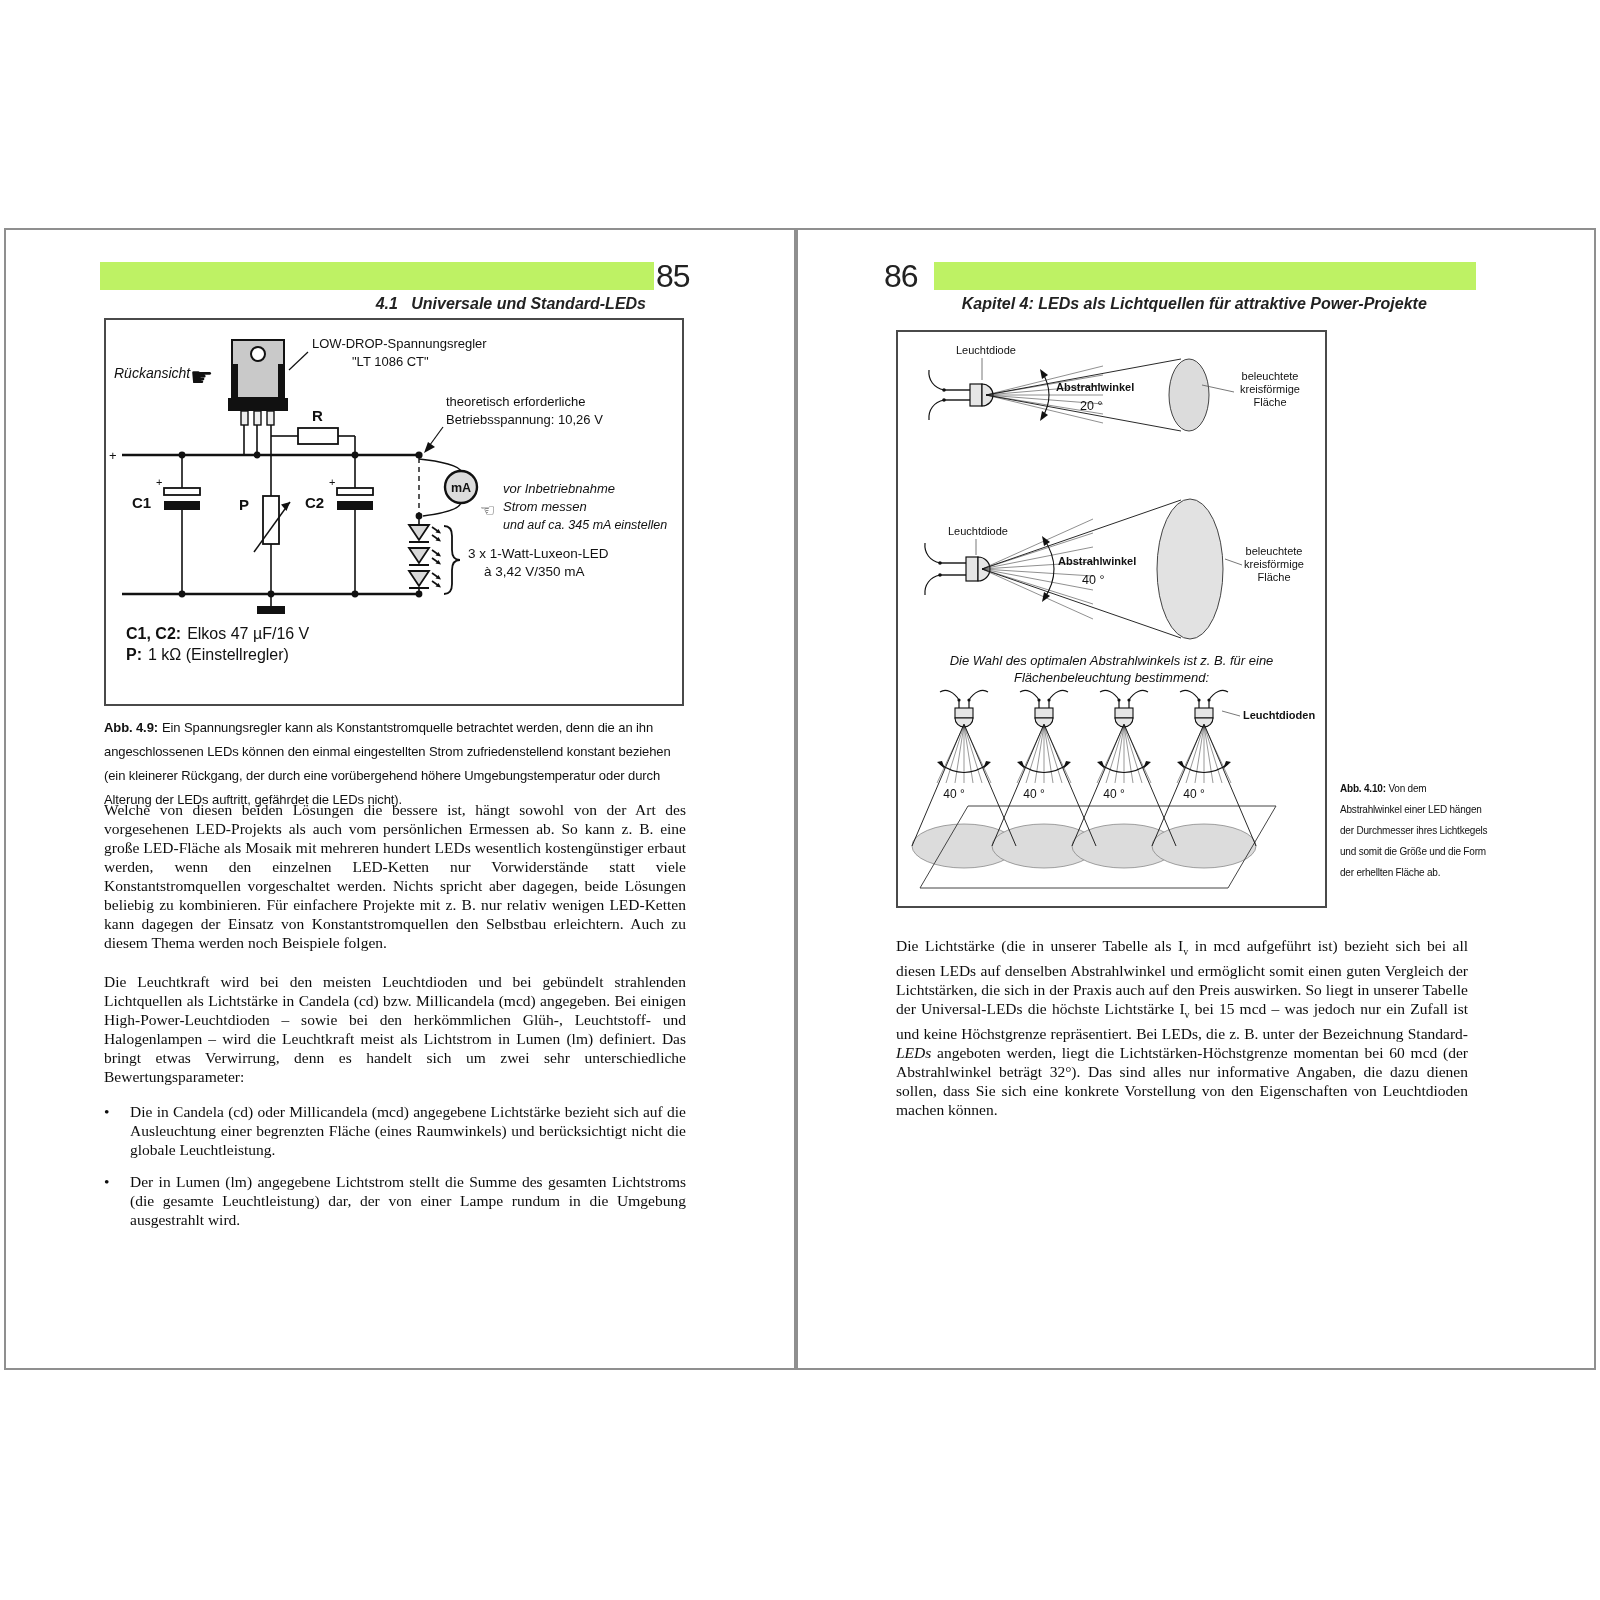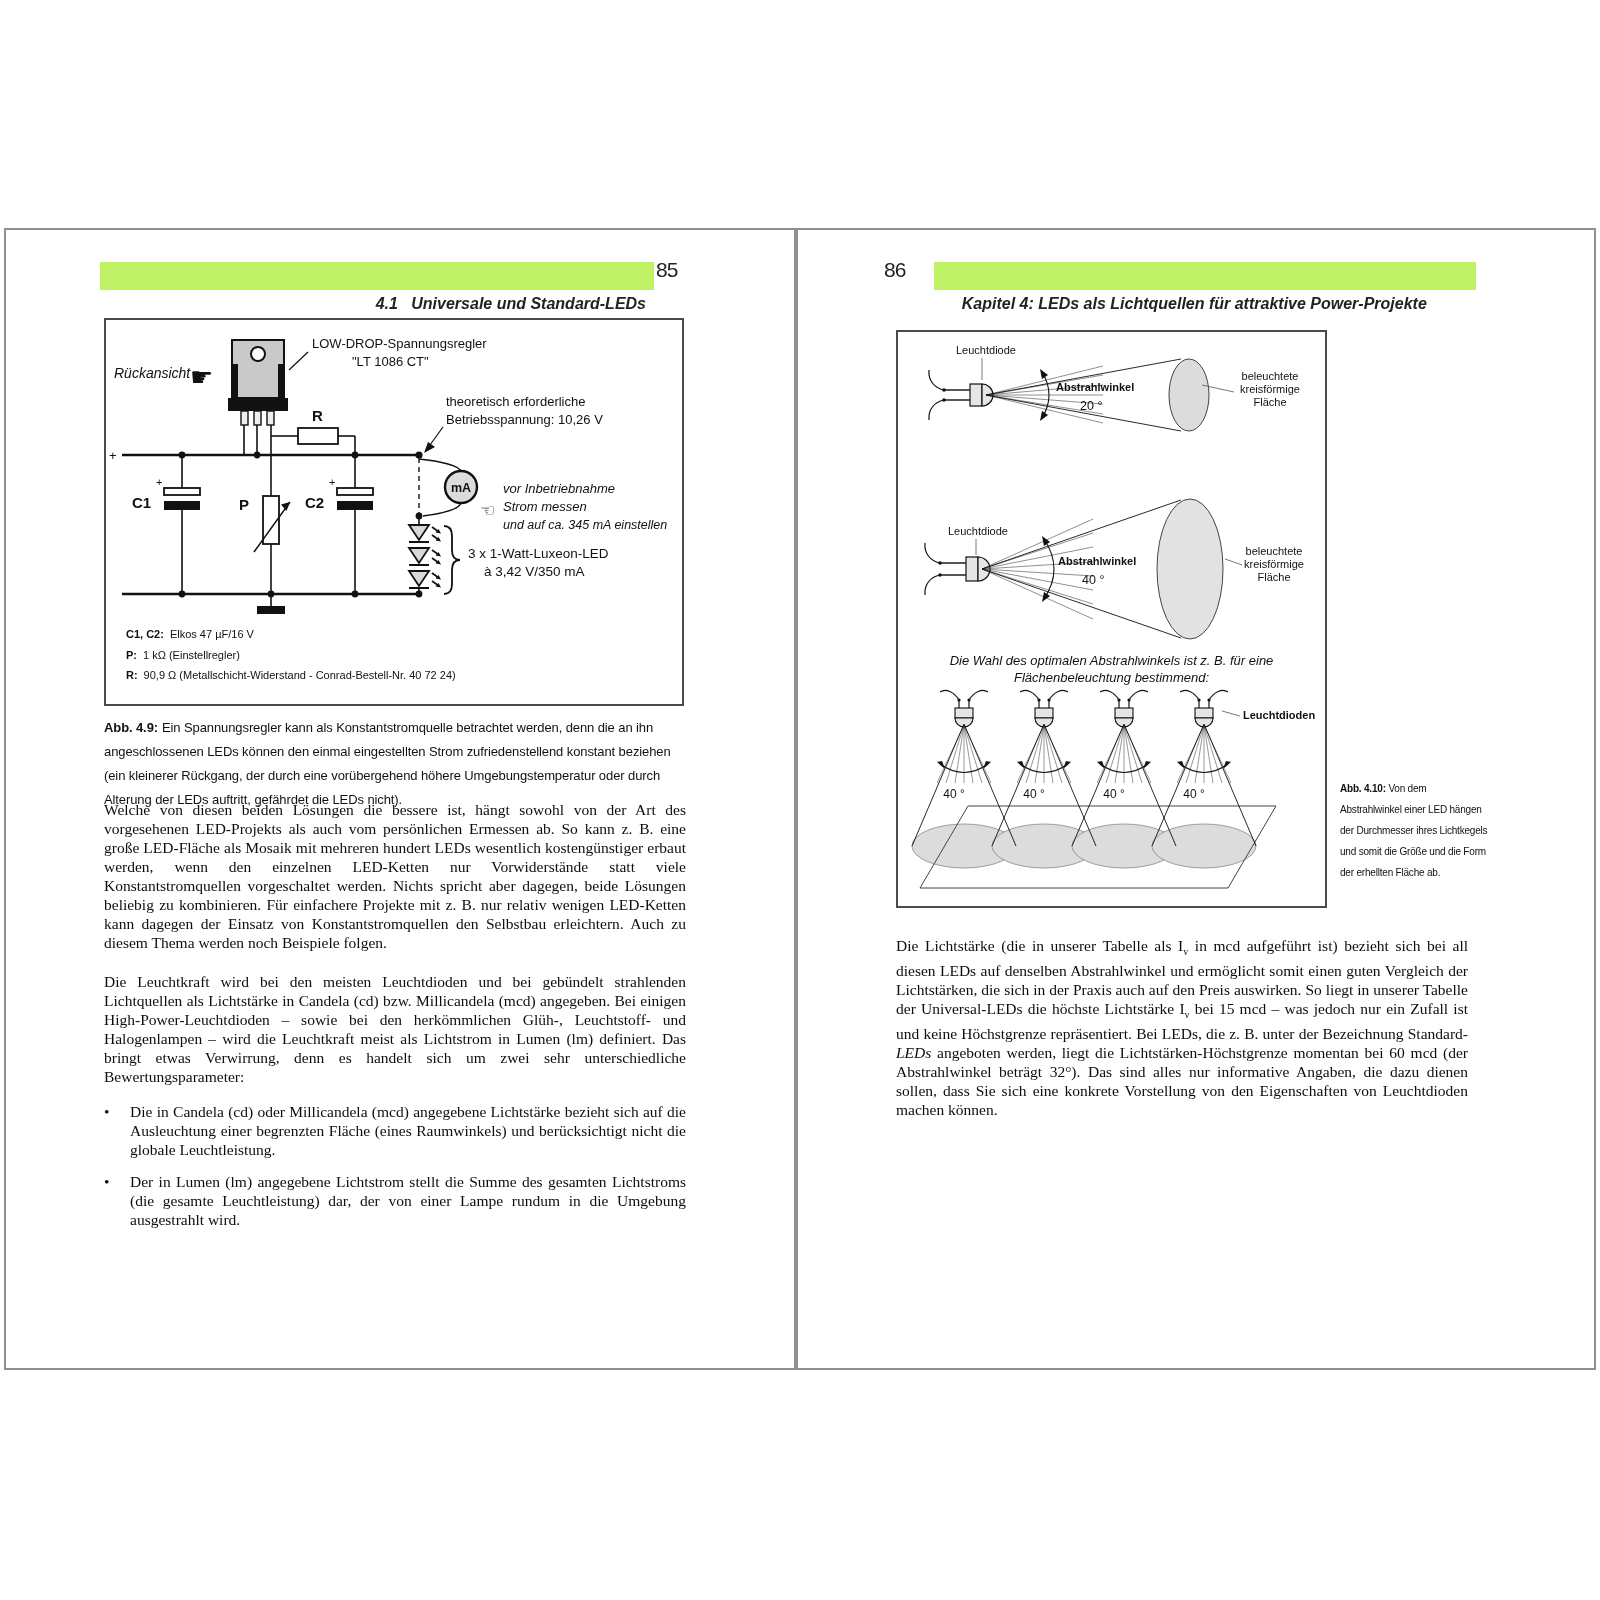--- a/index.html
+++ b/index.html
@@ -3,23 +3,23 @@
 <meta charset="utf-8">
 <style>
   html,body{margin:0;padding:0;background:#fff;}
   #canvas{position:relative;width:1600px;height:1600px;background:#ffffff;overflow:hidden;
           font-family:"Liberation Sans",sans-serif;color:#111;}
   .page{position:absolute;top:228px;height:1142px;border:2px solid #8f8f8f;background:#fff;box-sizing:border-box;}
   #page-left{left:4px;width:792px;}
   #page-right{left:796px;width:800px;}
   .hdr-bar{position:absolute;height:28px;background:#bef264;font-style:italic;font-weight:bold;
            font-size:16px;line-height:28px;white-space:pre;color:#222;}
-  .pagenum{position:absolute;font-size:21px;color:#222;letter-spacing:-1px;}
+  .pagenum{position:absolute;font-size:32px;color:#222;letter-spacing:-1px;}
   .figbox{position:absolute;border:2px solid #4a4a4a;background:#fff;box-sizing:border-box;}
-  .parts{padding:4px 0 0 20px;font-size:11px;line-height:20.5px;}
+  .parts{padding:4px 0 0 20px;font-size:16px;line-height:20.5px;}
   .parts b{margin-right:6px;}
   .cap{position:absolute;font-size:13px;line-height:24px;letter-spacing:-0.1px;color:#111;}
   .cap b{margin-right:4px;}
   .body-text{position:absolute;font-family:"Liberation Serif",serif;font-size:15.5px;line-height:19px;
              text-align:justify;color:#0d0d0d;}
   .bullet{position:absolute;display:flex;font-family:"Liberation Serif",serif;font-size:15.5px;
           line-height:19px;text-align:justify;color:#0d0d0d;}
   .bullet .dot{width:26px;flex:none;}
   .midnote{font-style:italic;font-size:13px;line-height:17px;text-align:center;margin:4px 0 2px 0;}
   .cap410{position:absolute;font-size:10px;line-height:21px;letter-spacing:-0.2px;}
@@ -161,21 +161,20 @@
       <path d="M338,206 Q346,206 346,216 L346,230 Q346,240 354,240 Q346,240 346,250 L346,264 Q346,274 338,274" fill="none" stroke="#111" stroke-width="1.8"></path>
       <g>
         <text x="362" y="238" font-size="13.5">3 x 1-Watt-Luxeon-LED</text>
         <text x="378" y="256" font-size="13.5">à 3,42 V/350 mA</text>
       </g>
     </svg>
 
     <div class="parts">
       <div class="part"><b>C1, C2:</b><span>Elkos 47 µF/16 V</span></div>
       <div class="part"><b>P:</b><span>1 kΩ (Einstellregler)</span></div>
-      <div class="part"><b>R:</b><span>90,9 Ω (Metallschicht-Widerstand - Conrad-Bestell-Nr. 40 72 24)</span></div>
     </div>
   </div>
 
   <div class="cap" style="left:104px;top:716px;width:582px;">
     <b>Abb. 4.9:</b><span>Ein Spannungsregler kann als Konstantstromquelle betrachtet werden, denn die an ihn angeschlossenen LEDs können den einmal eingestellten Strom zufriedenstellend konstant beziehen (ein kleinerer Rückgang, der durch eine vorübergehend höhere Umgebungstemperatur oder durch Alterung der LEDs auftritt, gefährdet die LEDs nicht).</span>
   </div>
 
   <div class="body-text" style="left:104px;top:800px;width:582px;">Welche von diesen beiden Lösungen die bessere ist, hängt sowohl von der Art des vorgesehenen LED-Projekts als auch vom persönlichen Ermessen ab. So kann z. B. eine große LED-Fläche als Mosaik mit mehreren hundert LEDs wesentlich kostengünstiger erbaut werden, wenn den einzelnen LED-Ketten nur Vorwiderstände statt viele Konstantstromquellen vorgeschaltet werden. Nichts spricht aber dagegen, beide Lösungen beliebig zu kombinieren. Für einfachere Projekte mit z. B. nur relativ wenigen LED-Ketten kann dagegen der Einsatz von Konstantstromquellen den Selbstbau erleichtern. Auch zu diesem Thema werden noch Beispiele folgen.</div>
   <div class="body-text" style="left:104px;top:972px;width:582px;">Die Leuchtkraft wird bei den meisten Leuchtdioden und bei gebündelt strahlenden Lichtquellen als Lichtstärke in Candela (cd) bzw. Millicandela (mcd) angegeben. Bei einigen High-Power-Leuchtdioden – sowie bei den herkömmlichen Glüh-, Leuchtstoff- und Halogenlampen – wird die Leuchtkraft meist als Lichtstrom in Lumen (lm) definiert. Das bringt etwas Verwirrung, denn es handelt sich um zwei sehr unterschiedliche Bewertungsparameter:</div>
   <div class="bullet" style="left:104px;top:1102px;width:582px;">

